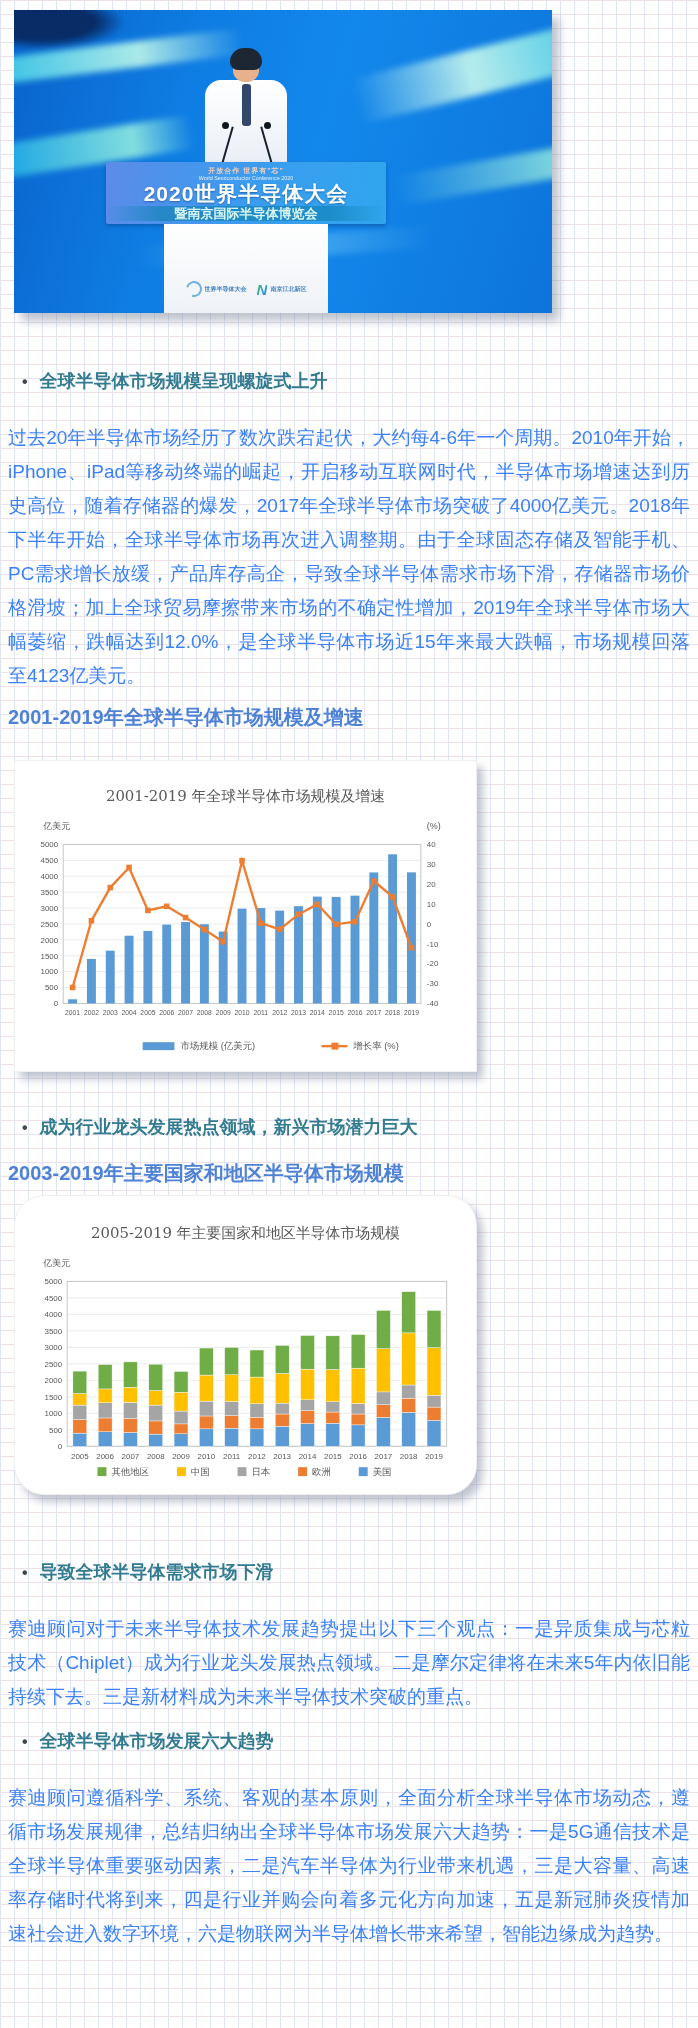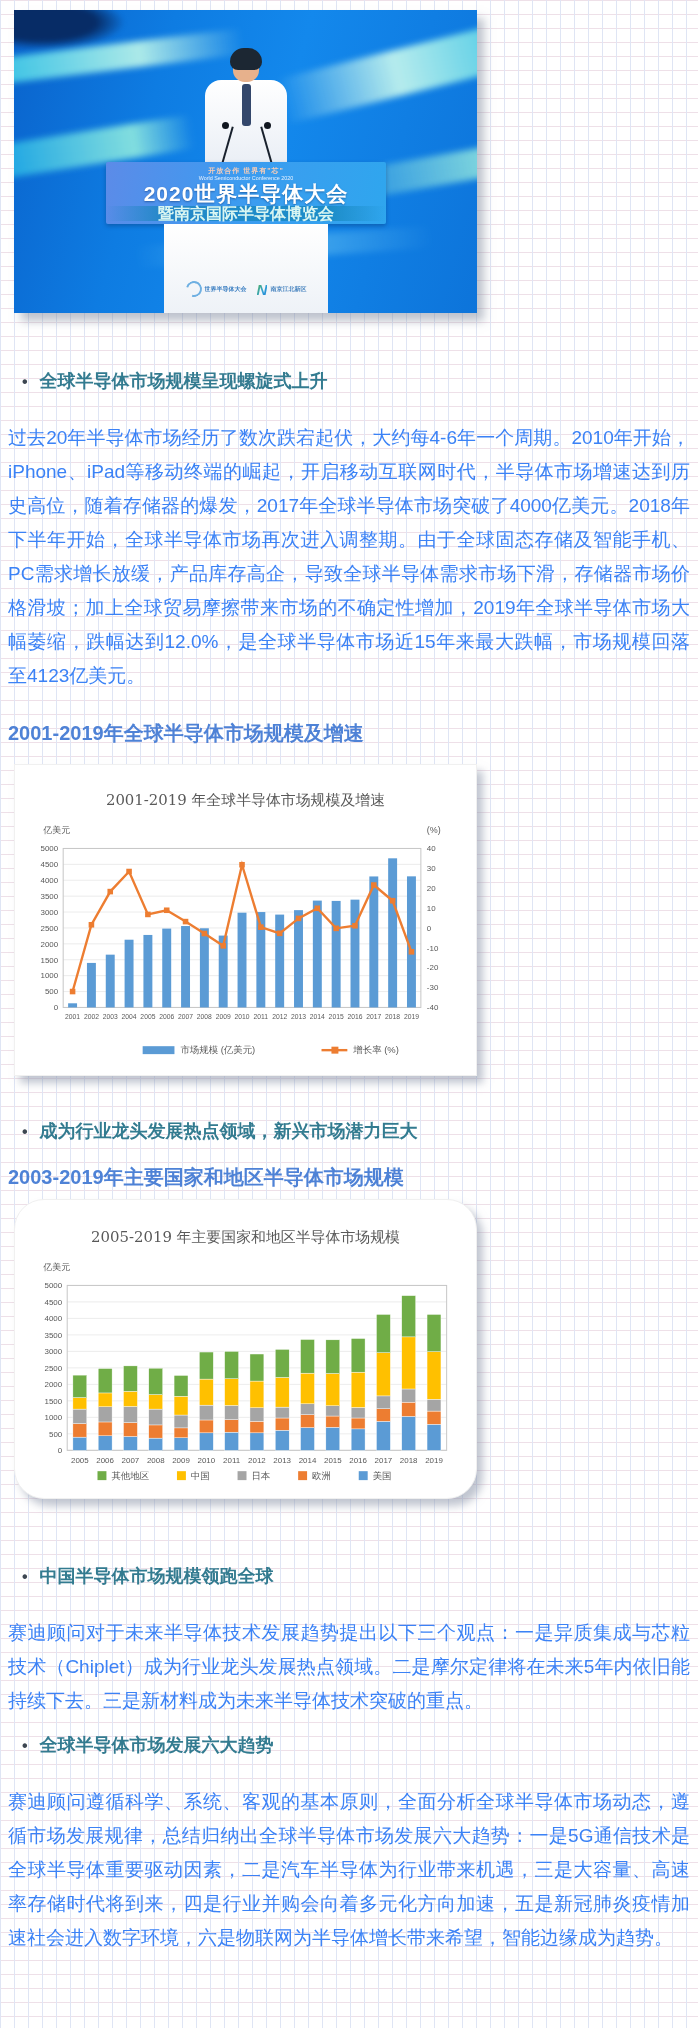--- a/index.html
+++ b/index.html
@@ -9,21 +9,21 @@
     background-color:#ffffff;
     background-image:
       linear-gradient(to right,#dfe5f4 1px,transparent 1px),
       linear-gradient(to bottom,#eee0e8 1px,transparent 1px);
     background-size:14px 14px;
   }
   .page{width:698px;padding:0 8px;box-sizing:border-box;}
 
   
   .photo{
-    position:relative;width:463px;height:303px;margin:10px 14px 0 6px;
+    position:relative;width:538px;height:303px;margin:10px 14px 0 6px;
     overflow:hidden;box-shadow:7px 8px 9px rgba(125,135,155,.5);
     background:linear-gradient(105deg,#0a63cc 0%,#0e7ce2 30%,#1388ec 55%,#0d74da 100%);
     text-decoration:underline;
   }
   .streak{position:absolute;filter:blur(3px);opacity:.9;}
   .s1{left:-30px;top:34px;width:260px;height:26px;transform:rotate(-7deg);
       background:linear-gradient(90deg,#31c8e8,#bdf6ea 60%,rgba(190,246,234,0));}
   .s2{left:-20px;top:120px;width:200px;height:34px;transform:rotate(-9deg);
       background:linear-gradient(90deg,#18a8e6,#8fe9df 70%,rgba(140,230,220,0));}
   .s3{right:-40px;top:40px;width:240px;height:46px;transform:rotate(-14deg);
@@ -46,21 +46,21 @@
   .michead{position:absolute;width:7px;height:7px;border-radius:50%;background:#10161f;}
   .mh1{left:208px;top:112px;} .mh2{left:250px;top:112px;}
   .sign{
     position:absolute;left:92px;top:152px;width:280px;height:62px;border-radius:2px;
     background:linear-gradient(100deg,#5c8be8 0%,#3d9bf0 45%,#2fa6ee 100%);
     text-align:center;color:#fff;box-shadow:0 2px 4px rgba(10,40,90,.35);
   }
   .sign-l1{font-size:7px;line-height:9px;color:#f6cdb8;letter-spacing:1px;margin-top:4px;font-weight:bold;}
   .sign-l2{font-size:6px;line-height:7px;color:#e8f2ff;transform:scale(.9);}
   .sign-big{font-size:21px;line-height:24px;font-weight:bold;letter-spacing:1px;text-shadow:0 1px 2px rgba(10,50,110,.5);}
-  .sign-sub{font-size:16px;line-height:15px;font-weight:bold;color:#d9f6f2;
+  .sign-sub{font-size:13px;line-height:15px;font-weight:bold;color:#d9f6f2;
     background:linear-gradient(90deg,rgba(20,120,190,0),rgba(16,130,180,.65) 20% 80%,rgba(20,120,190,0));}
   .base{
     position:absolute;left:150px;top:214px;width:164px;height:89px;
     background:linear-gradient(#ffffff,#eef2f7);
   }
   .logos{position:absolute;left:10px;top:52px;width:144px;height:26px;display:flex;align-items:center;justify-content:center;gap:10px;}
   .logo1{display:flex;align-items:center;gap:3px;}
   .swirl{width:12px;height:12px;border-radius:50%;border:2px solid #6fb0e2;border-left-color:transparent;transform:rotate(-30deg);}
   .logo1 .t{font-size:6px;line-height:7px;color:#3c7fc2;font-weight:bold;}
   .logo2{display:flex;align-items:center;gap:3px;}
@@ -70,30 +70,30 @@
 
   
   .bullet-h{display:flex;align-items:baseline;margin:0 0 0 14px;font-size:18px;font-weight:bold;color:#337b90;line-height:26px;}
   .bullet-h .dot{color:#3d4752;margin-right:12px;font-size:16px;}
   .h1{margin-top:55px;}
   .h2{margin-top:42px;}
   .h3{margin-top:64px;}
   .h4{margin-top:14px;}
   p.body{margin:26px 0 0 0;font-size:19px;line-height:34px;color:#3b82f6;text-align:justify;}
   .p2{margin-top:26px;} .p3{margin-top:24px;} .p4{margin-top:14px;}
-  .blue-h{margin:26px 0 0 0;font-size:20px;font-weight:bold;color:#4e82d6;line-height:28px;}
+  .blue-h{margin:10px 0 0 0;font-size:20px;font-weight:bold;color:#4e82d6;line-height:28px;}
   .blue-h2{margin-top:18px;}
 
   
   .chart-card{
     width:463px;background:#fff;margin-left:6px;
     box-shadow:6px 7px 8px rgba(140,150,170,.55);
     border:1px solid #f0f0f0;box-sizing:border-box;
   }
-  .card1{height:312px;margin-top:17px;}
+  .card1{height:312px;margin-top:29px;}
   .card2{height:300px;margin-top:8px;border-radius:30px;}
   .chart-card svg{display:block;width:100%;height:100%;}
 </style>
 </head>
 <body>
 
 <div class="page">
 
   <figure class="photo" aria-label="2020世界半导体大会开幕式演讲照片">
     <div class="blob"></div>
@@ -374,21 +374,21 @@
         <text x="237.5" y="281" font-size="9.5" fill="#595959">日本</text>
         <rect x="284.5" y="273" width="9" height="9" fill="#ed7d31"></rect>
         <text x="298.5" y="281" font-size="9.5" fill="#595959">欧洲</text>
         <rect x="345.5" y="273" width="9" height="9" fill="#5b9bd5"></rect>
         <text x="359.5" y="281" font-size="9.5" fill="#595959">美国</text>
       </svg>
   </div>
 
   <h2 class="bullet-h h3">
     <span class="dot">•</span>
-    <span>中国半导体市场规模领跑全球</span>
+    <span>导致全球半导体需求市场下滑</span>
   </h2>
   <p class="body p3">赛迪顾问对于未来半导体技术发展趋势提出以下三个观点：一是异质集成与芯粒技术（Chiplet）成为行业龙头发展热点领域。二是摩尔定律将在未来5年内依旧能持续下去。三是新材料成为未来半导体技术突破的重点。</p>
 
   <h2 class="bullet-h h4">
     <span class="dot">•</span>
     <span>全球半导体市场发展六大趋势</span>
   </h2>
   <p class="body p4">赛迪顾问遵循科学、系统、客观的基本原则，全面分析全球半导体市场动态，遵循市场发展规律，总结归纳出全球半导体市场发展六大趋势：一是5G通信技术是全球半导体重要驱动因素，二是汽车半导体为行业带来机遇，三是大容量、高速率存储时代将到来，四是行业并购会向着多元化方向加速，五是新冠肺炎疫情加速社会进入数字环境，六是物联网为半导体增长带来希望，智能边缘成为趋势。</p>
 
 </div>

